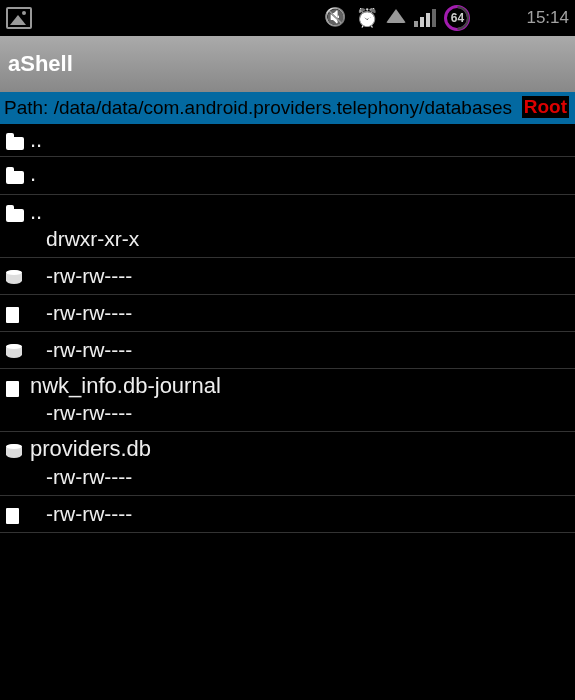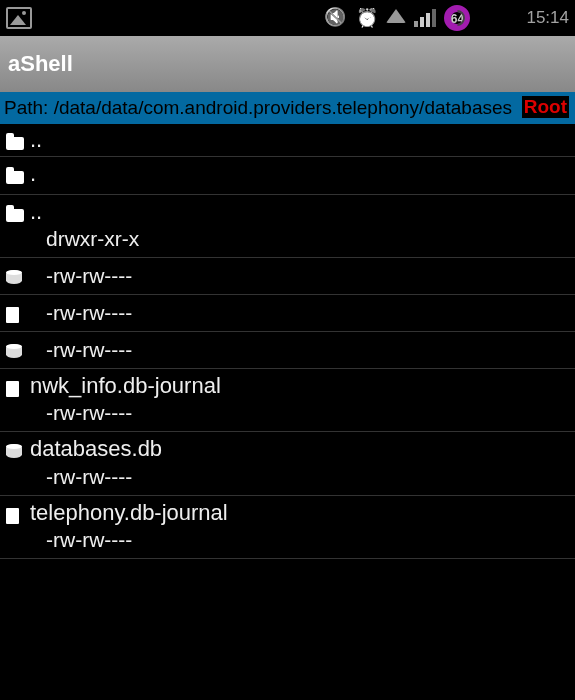--- a/index.html
+++ b/index.html
@@ -97,23 +97,24 @@
       width: 4px;
       background: #999;
     }
     .signal-icon span:nth-child(1) { height: 6px; }
     .signal-icon span:nth-child(2) { height: 10px; background: #ccc; }
     .signal-icon span:nth-child(3) { height: 14px; background: #ccc; }
     .signal-icon span:nth-child(4) { height: 18px; background: #666; }
     .battery-icon {
       width: 26px;
       height: 26px;
-      border: 7px solid #a21caf;
+      border: 3px solid #a21caf;
       border-radius: 50%;
       display: flex;
+      align-items: center;
       justify-content: center;
       font-size: 12px;
       color: #ccc;
       font-weight: bold;
       position: relative;
     }
     .battery-icon::before {
       content: "";
       position: absolute;
       inset: -2px;
@@ -328,26 +329,25 @@
       <div class="file-text">
         <div class="file-name">nwk_info.db-journal</div>
         <div class="file-perms">-rw-rw----</div>
       </div>
     </div>
     <div class="file-row">
       <div class="file-icon">
         <div class="db-icon"></div>
       </div>
       <div class="file-text">
-        <div class="file-name">databases.db</div>
+        <div class="file-name">providers.db</div>
         <div class="file-perms">-rw-rw----</div>
       </div>
     </div>
     <div class="file-row">
       <div class="file-icon">
         <div class="doc-icon"></div>
       </div>
       <div class="file-text">
-        <div class="file-name">telephony.db-journal</div>
         <div class="file-perms">-rw-rw----</div>
       </div>
     </div>
   </div>
 
 </body></html>

